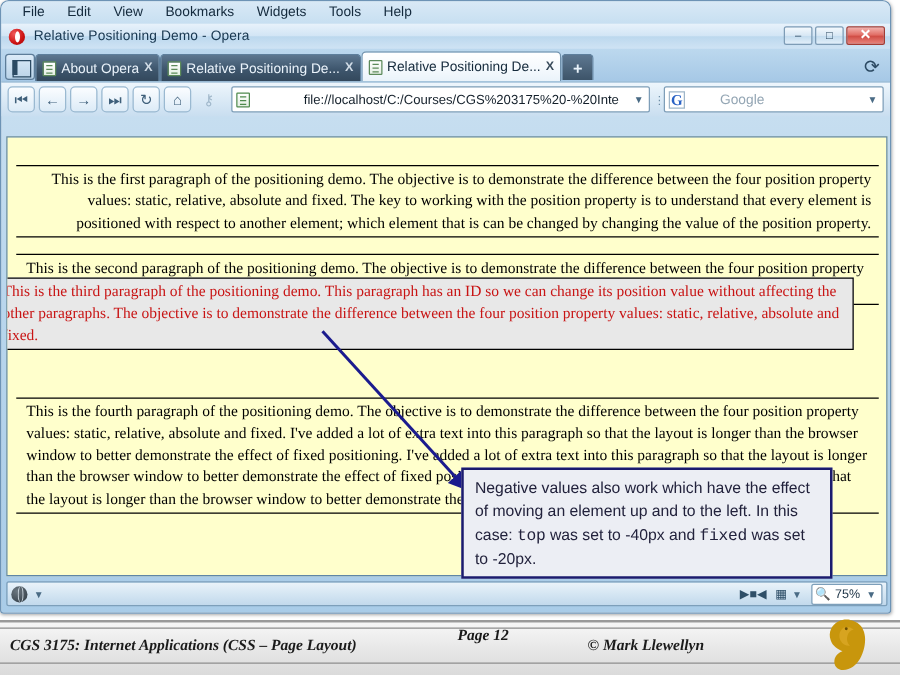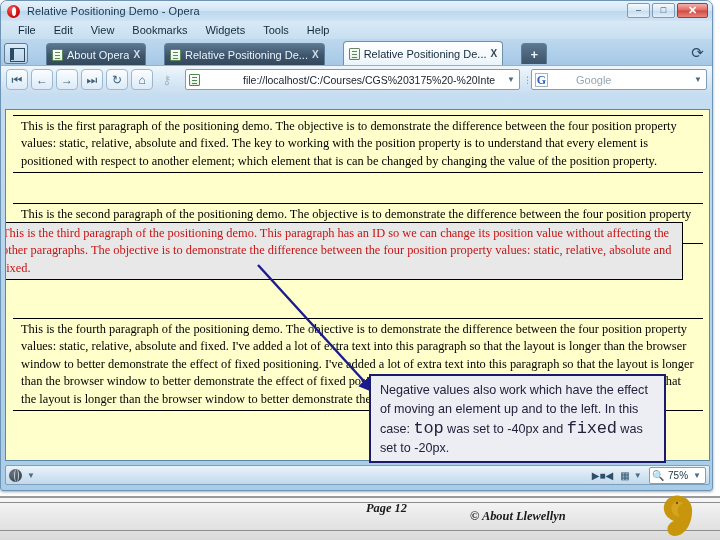--- a/index.html
+++ b/index.html
@@ -71,21 +71,21 @@
     padding-left:8px; gap:0px;
     background:linear-gradient(180deg,#d9e9f6 0%,#c7dff1 100%);
   }
   .menu-item{
     font-size:11px; color:#13293c; padding:1px 9px; white-space:nowrap;
   }
 
   
   #tabstrip{
     height:26px; display:flex; align-items:flex-end;
-    padding-left:3px; gap:18px; position:relative;
+    padding-left:3px; gap:0; position:relative;
     background:linear-gradient(180deg,#bcd8ee 0%,#a6c8e6 100%);
   }
   #panelbtn{
     width:24px; height:21px; margin-bottom:1px;
     border:1px solid #5d7d99; border-radius:3px;
     background:linear-gradient(180deg,#dcebf8,#b9d3e8);
     position:relative; flex:0 0 auto;
   }
   #panelbtn::before{
     content:""; position:absolute; left:5px; top:4px;
@@ -193,21 +193,21 @@
     border:1px solid #5f86a6;
     overflow:hidden;
   }
   .para{
     font-family:"Liberation Serif", serif;
     font-size:12.4px; line-height:17.4px; color:#000000;
     border-top:1px solid #000; border-bottom:1px solid #000;
     padding:2px 6px 2px 8px; background:#ffffcc;
     text-align:left;
   }
-  #p1{ position:absolute; left:7px; top:5px; width:690px; }
+  #p1{ position:absolute; left:7px; top:22px; width:690px;text-align:right; }
   #p2{ position:absolute; left:7px; top:93px; width:690px; }
   #p3{
     position:absolute; left:-13px; top:112px; width:690px;
     background:#e8e8e8; color:#c81414;
     border:1px solid #000;
     font-family:"Liberation Serif", serif;
     font-size:12.4px; line-height:17.4px;
     padding:2px 6px 2px 8px;
   }
   #p4{ position:absolute; left:7px; top:208px; width:690px; }
@@ -250,21 +250,21 @@
     position:absolute; left:369px; top:374px;
     width:297px; height:89px;
     background:#eceef4;
     border:2px solid #1b1b6e;
     padding:5px 8px 0 9px;
     font-family:"Liberation Sans", sans-serif;
     font-size:12.6px; line-height:19px; color:#22223c;
   }
   #callout code{
     font-family:"Liberation Mono", monospace;
-    font-size:17px; letter-spacing:-.2px;
+    font-size:13px; letter-spacing:-.2px;
   }
 
   
   #footer{
     position:absolute; left:0; bottom:0; width:720px; height:44px;
     background:linear-gradient(180deg,#f7f7f7 0%,#e9e9e9 45%,#dadada 100%);
     border-top:2px solid #9a9a9a;
   }
   #footer-rule-top{
     position:absolute; left:0; top:4px; width:720px; height:1px; background:#8d8d8d;
@@ -286,47 +286,47 @@
     width:54px; height:54px;
     display:flex; align-items:center; justify-content:center;
   }
 </style>
 </head>
 <body>
 
 <div id="slide">
 
   <div id="browser">
+
+    <div id="menubar">
+      <div class="menu-item">File</div>
+      <div class="menu-item">Edit</div>
+      <div class="menu-item">View</div>
+      <div class="menu-item">Bookmarks</div>
+      <div class="menu-item">Widgets</div>
+      <div class="menu-item">Tools</div>
+      <div class="menu-item">Help</div>
+    </div>
 
     <div id="titlebar">
       <div id="opera-logo"></div>
       <div id="title-text">Relative Positioning Demo - Opera</div>
       <div id="wincontrols">
         <div class="wbtn">
           <span class="wglyph">–</span>
         </div>
         <div class="wbtn">
           <span class="wglyph">□</span>
         </div>
         <div class="wbtn close">
           <span class="wglyph">✕</span>
         </div>
       </div>
     </div>
 
-    <div id="menubar">
-      <div class="menu-item">File</div>
-      <div class="menu-item">Edit</div>
-      <div class="menu-item">View</div>
-      <div class="menu-item">Bookmarks</div>
-      <div class="menu-item">Widgets</div>
-      <div class="menu-item">Tools</div>
-      <div class="menu-item">Help</div>
-    </div>
-
     <div id="tabstrip">
       <div id="panelbtn"></div>
 
       <div class="tab">
         <span class="tab-ico"></span>
         <span class="tab-label">About Opera</span>
         <span class="tab-close">X</span>
       </div>
 
       <div class="tab">
@@ -402,22 +402,23 @@
     <line x1="258" y1="265" x2="372" y2="390" stroke="#1b1b8e" stroke-width="2.4" marker-end="url(#ah)"></line>
   </svg>
 
   <div id="callout">
     <span>Negative values also work which have the effect of moving an element up and to the left.  In this case: </span><code>top</code><span> was set to -40px and </span><code>fixed</code><span> was set to -20px.</span>
   </div>
 
   <div id="footer">
     <div id="footer-rule-top"></div>
     <div id="footer-rule-bot"></div>
+    <div class="f-text" id="f-course">CGS 3175: Internet Applications (CSS – Page Layout)</div>
     <div class="f-text" id="f-page">Page 12</div>
-    <div class="f-text" id="f-author">© About Llewellyn</div>
+    <div class="f-text" id="f-author">© Mark Llewellyn</div>
     <div id="pegasus">
       <svg width="50" height="50" viewBox="0 0 100 100">
         <path d="M30,14 C18,20 13,32 17,44 C20,54 29,59 36,62
                  C30,64 24,69 23,77 C22,85 28,92 37,92
                  C49,92 58,84 64,74 C70,63 73,50 72,39
                  C71,28 66,19 57,15 C51,12 44,12 39,16
                  C43,13 49,12 54,14 C48,10 37,10 30,14 Z" fill="#c8960c"></path>
         <path d="M38,24 C31,29 29,38 33,45 C36,51 43,54 48,53
                  C44,49 42,43 44,37 C45,32 49,28 54,27
                  C48,23 42,22 38,24 Z" fill="#d7a420"></path>

